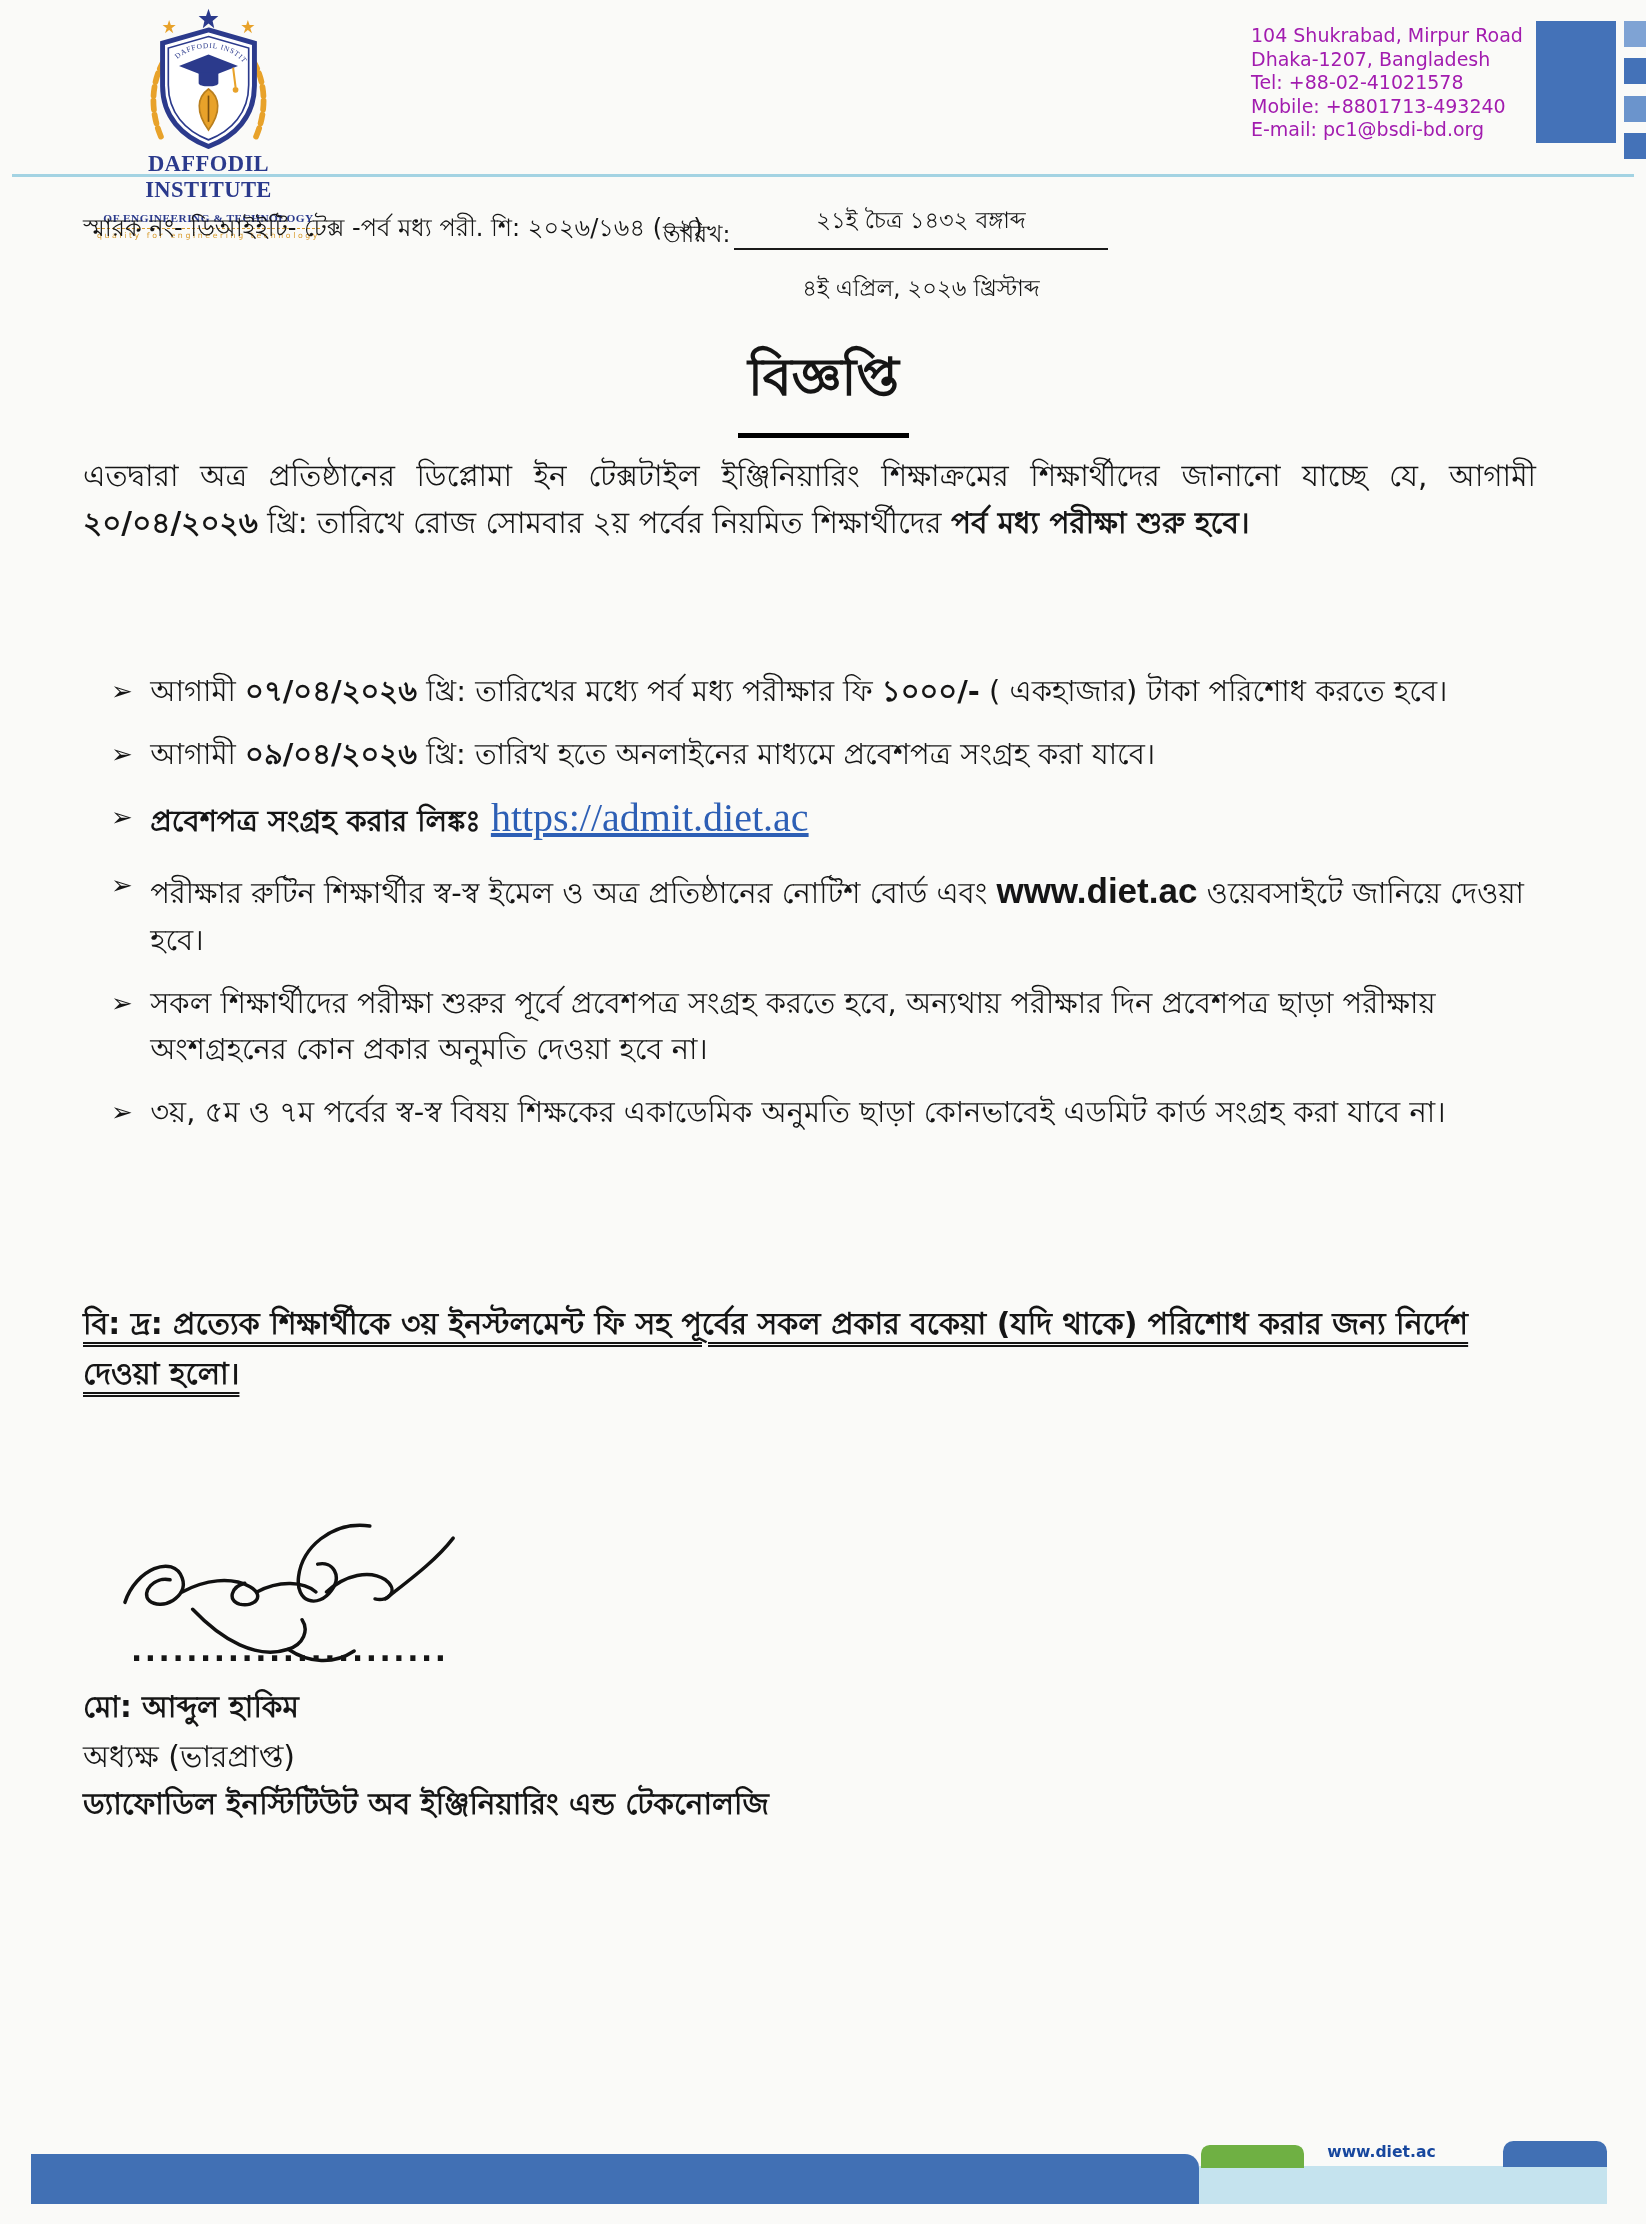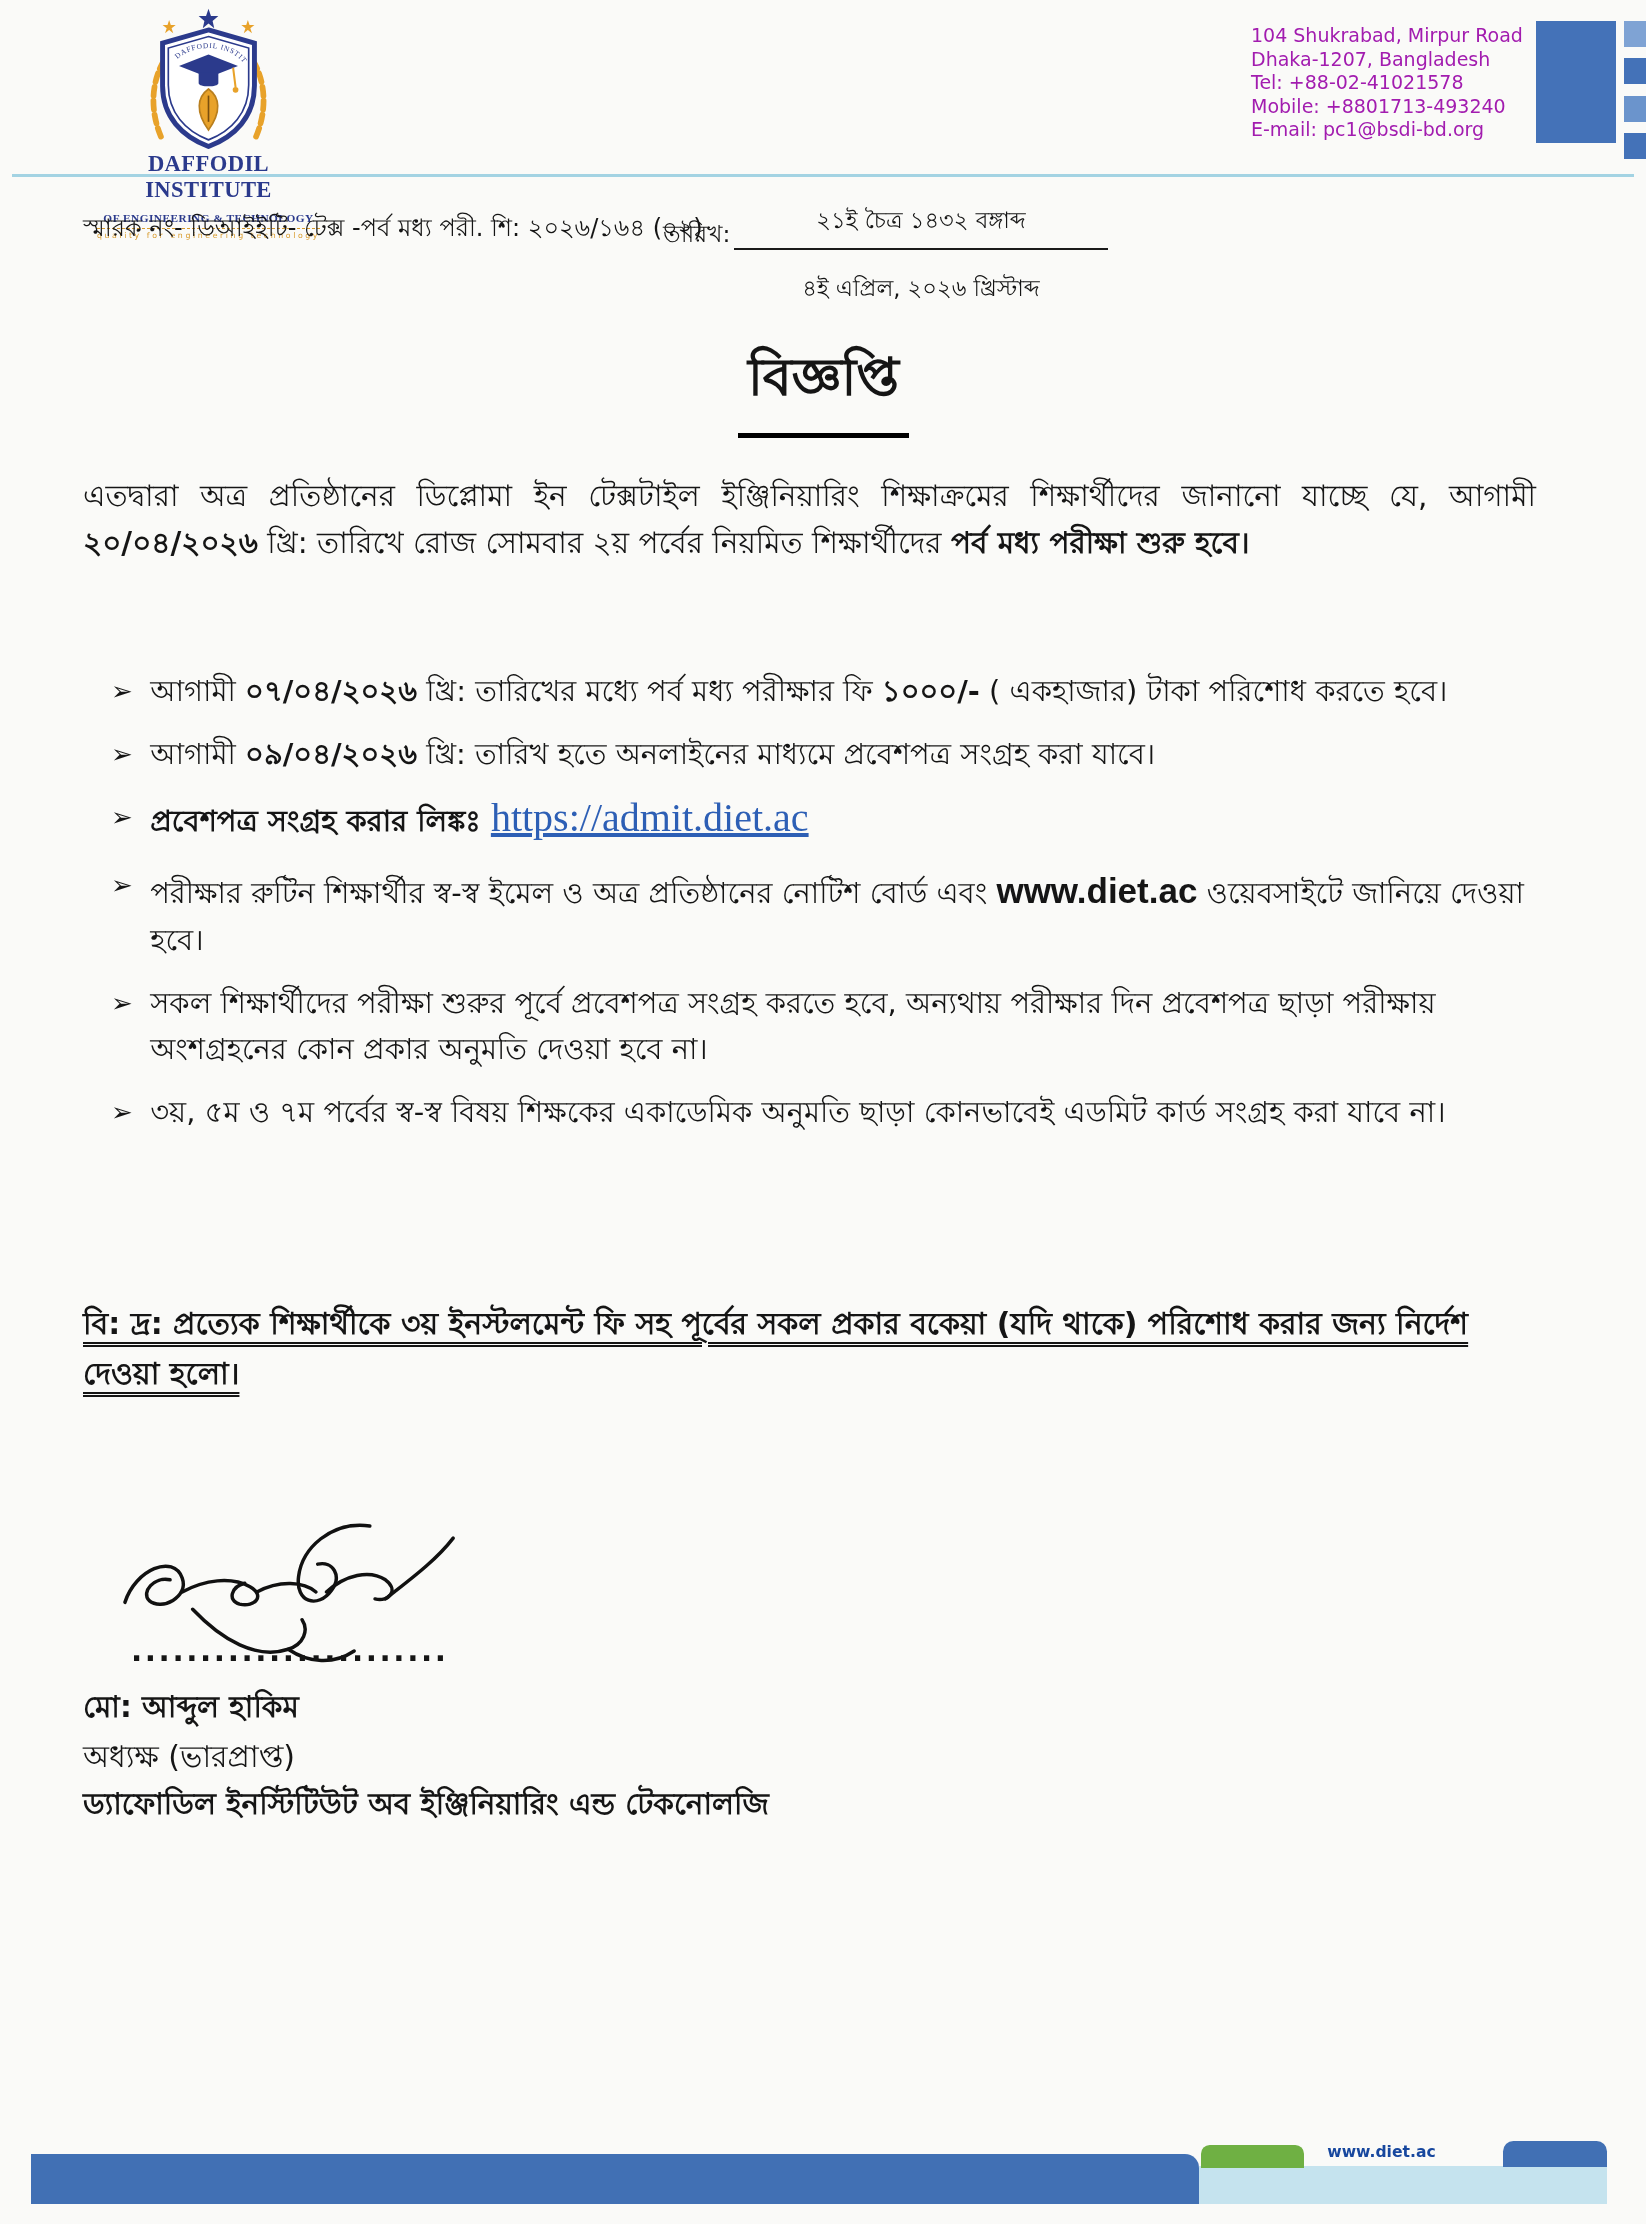--- a/index.html
+++ b/index.html
@@ -31,21 +31,21 @@
   .date-stack{position:absolute;left:734px;top:191px;width:374px;text-align:center;font-size:22.6px;}
   .date-top{padding:0 8.7px 7px;border-bottom:2.6px solid #1a1a1a;display:block;margin-top:12px;}
   .date-bottom{padding-top:21px;display:block;}
 
   
   .title-wrap{position:absolute;left:0;right:0;top:337px;text-align:center;}
   .title{display:inline-block;font-size:52px;font-weight:700;
          border-bottom:5.2px solid #000;padding:0 10.4px 8.7px;}
 
   
-  .intro{position:absolute;left:83px;top:473px;width:1453px;font-size:29.5px;
+  .intro{position:absolute;left:83px;top:453px;width:1453px;font-size:29.5px;
          line-height:1.58;text-align:justify;}
   .bullets{position:absolute;left:111px;top:669px;width:1443px;list-style:none;margin:0;padding:0;}
   .bullets li{display:flex;gap:17.4px;margin-bottom:17.4px;font-size:29px;line-height:1.58;}
   .marker{flex:0 0 auto;font-size:26px;line-height:1.75;}
   .btext{flex:1 1 auto;}
   .seg-bold{font-weight:700;}
   .seg-link{color:#2d5fb5;text-decoration:underline;font-family:"Liberation Serif",serif;
             font-size:40px;line-height:1.15;}
   .seg-latin{font-family:"Liberation Sans",sans-serif;font-size:35px;font-weight:600;}
   .note{position:absolute;left:83px;top:1299px;width:1430px;font-size:30px;line-height:1.65;}

